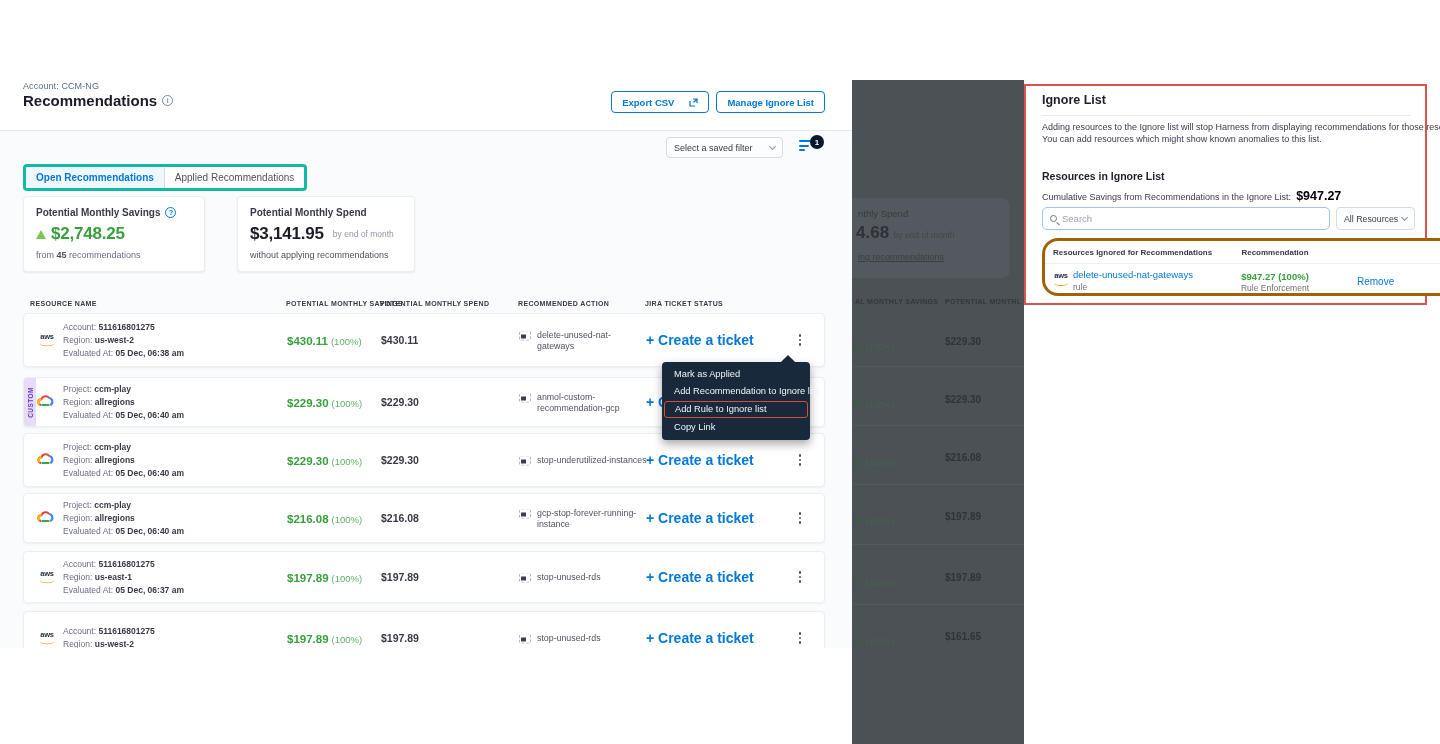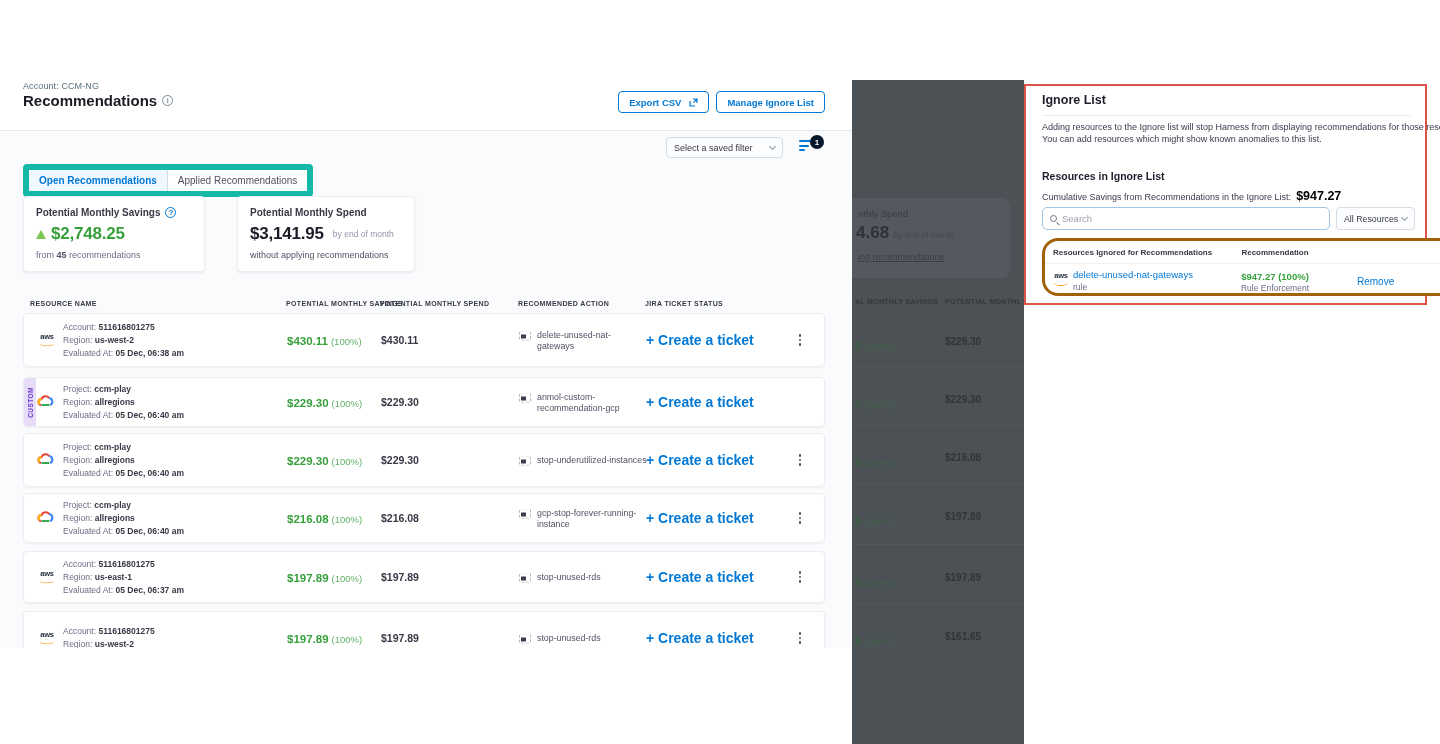--- a/index.html
+++ b/index.html
@@ -13,34 +13,34 @@
   .hdr-divider { position:absolute; left:0; top:50px; width:852px; height:1px; background:#e5e7ec; }
 
   .breadcrumb { left:23px; top:1px; font-size:9px; color:#56707f; letter-spacing:.1px; }
   .page-title-row { left:23px; top:12px; display:flex; align-items:center; gap:5px; }
   .page-title { font-size:15px; font-weight:bold; color:#1c1c28; }
   .info-icon { width:11px; height:11px; border:1px solid #7a8a9a; border-radius:50%; color:#7a8a9a;
     font-size:7px; display:flex; align-items:center; justify-content:center; font-weight:bold; }
 
   .top-buttons { right:27px; top:11px; display:flex; gap:7px; }
   .btn-outline { height:22px; border:1.2px solid #0278d5; border-radius:4px; background:#fff; color:#0278d5;
-    font-weight:bold; font-size:9.5px; display:flex; align-items:center; gap:8px; padding:0 10px; cursor:pointer; }
+    font-weight:bold; font-size:9.5px; display:flex; align-items:center; gap:15px; padding:0 10px; cursor:pointer; }
 
   .saved-filter { left:666px; top:57px; width:117px; height:21px; background:#fcfdfe; border:1px solid #d9dbe3;
     border-radius:4px; display:flex; align-items:center; justify-content:space-between; padding:0 7px; }
   .saved-filter span.txt { font-size:9px; color:#383946; }
   .chev { width:5px; height:5px; border-right:1.3px solid #8f94a3; border-bottom:1.3px solid #8f94a3;
     transform:rotate(45deg); margin-top:-3px; }
   .filter-icon { left:799px; top:60px; width:16px; height:14px; }
   .filter-icon i { display:block; background:#0278d5; height:2px; border-radius:1px; margin-bottom:2.5px; }
   .filter-icon i:nth-child(1){width:14px;} .filter-icon i:nth-child(2){width:10px;} .filter-icon i:nth-child(3){width:6px;}
   .filter-badge { left:810px; top:55px; width:14px; height:14px; border-radius:50%; background:#07182b; color:#fff;
     font-size:8px; font-weight:bold; display:flex; align-items:center; justify-content:center; }
 
-  .tabs { left:23px; top:84px; display:inline-flex; border:6px solid #14b8a6; border-radius:4px; overflow:hidden; background:#fff; }
+  .tabs { left:23px; top:84px; display:inline-flex; border:3px solid #14b8a6; border-radius:4px; overflow:hidden; background:#fff; }
   .tab { font-size:10px; padding:5px 10px; color:#4f5162; cursor:pointer; white-space:nowrap; }
   .tab.active { background:#eff8ff; color:#0278d5; font-weight:bold; border-right:1px solid #d9dbe3; }
 
   .card { position:absolute; background:#fff; border:1px solid #eceef2; border-radius:4px;
     box-shadow:0 1px 2px rgba(96,97,112,.12); padding:10px 12px; }
   .card-label-row { display:flex; align-items:center; gap:5px; font-size:10px; color:#383946; font-weight:bold; }
   .q-icon { width:11px; height:11px; border:1.2px solid #0278d5; border-radius:50%; color:#0278d5; font-size:7.5px;
     display:flex; align-items:center; justify-content:center; font-weight:bold; }
   .savings-amount-row { display:flex; align-items:center; gap:5px; margin-top:6px; }
   .tri-up { width:0; height:0; border-left:5.5px solid transparent; border-right:5.5px solid transparent; border-bottom:9px solid #79c750; }
@@ -349,20 +349,26 @@
         <span class="action-txt">stop-unused-rds</span>
       </div>
     <div class="cell-jira">+ Create a ticket</div>
     <div class="kebab">
         <i></i>
         <i></i>
         <i></i>
       </div>
   </div>
 
+  <div class="ctx-menu">
+    <div class="ctx-item">Mark as Applied</div>
+    <div class="ctx-item">Add Recommendation to Ignore list</div>
+    <div class="ctx-item highlighted">Add Rule to Ignore list</div>
+    <div class="ctx-item">Copy Link</div>
+  </div>
 </div>
 
 <div id="dim-shot">
   <div class="dim-card"></div>
   <div class="dim-t" style="left:6px; top:128px; font-size:9.5px; color:#383c40;">nthly Spend</div>
   <div class="dim-t" style="left:4px; top:143px;">
     <span style="font-size:17px; font-weight:bold; color:#2e3236;">4.68</span>
     <span style="font-size:8.5px; color:#43474b;">by end of month</span>
   </div>
   <div class="dim-t" style="left:6px; top:172px; font-size:9px; color:#3b3f43;text-decoration:underline;">ing recommendations</div>

